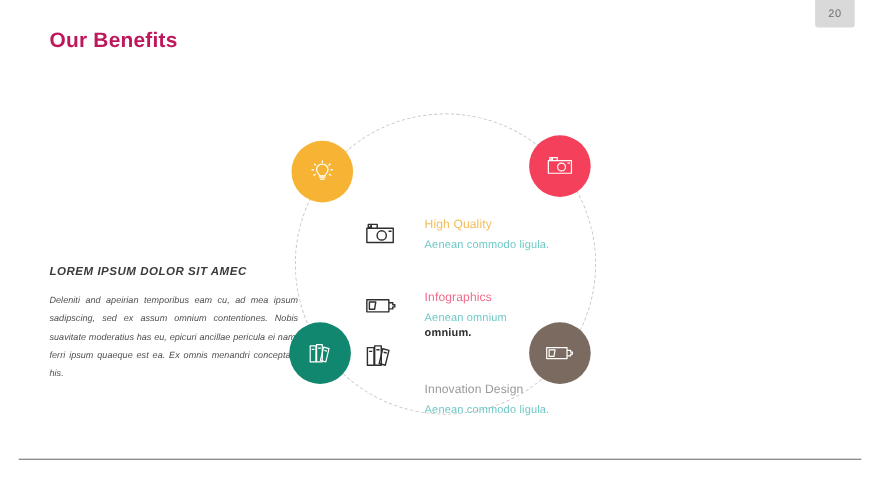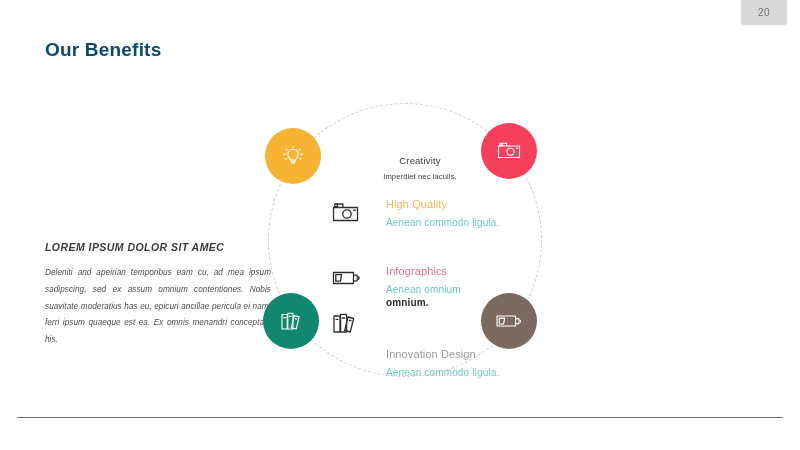--- a/index.html
+++ b/index.html
@@ -16,42 +16,41 @@
     height: 450px;
     background: #ffffff;
     overflow: hidden;
   }
 
   
   .page-badge {
     position: absolute;
     top: 0;
     left: 741px;
-    width: 46px;
+    width: 36px;
     height: 25px;
     background: #d9d9d9;
     border-radius: 0 0 3px 3px;
     color: #6f6f6f;
     font-size: 10px;
     display: flex;
     align-items: center;
     justify-content: center;
     letter-spacing: .5px;
   }
 
   
   .slide-title {
     position: absolute;
     left: 45px;
     top: 27px;
     font-size: 19px;
     font-weight: bold;
-    color: #0c4a6e;
+    color: #be185d;
     letter-spacing: .2px;
-    margin-top: 12px;
   }
 
   
   .left-block {
     position: absolute;
     left: 45px;
     top: 241px;
     width: 226px;
     font-style: italic;
   }
@@ -233,24 +232,20 @@
     <div class="node node-br">
       <span>
         <svg width="30" height="20" viewBox="0 0 30 20" fill="none" stroke="#ffffff" stroke-width="1.1" stroke-linejoin="round">
           <rect x="3" y="5" width="18.5" height="10"></rect>
           <path d="M5.2 7.1h5.4l-1 5.9H5.2z"></path>
           <path d="M21.5 7.6h3.3v1.6h1.6v1.8h-1.6v1.6h-3.3"></path>
         </svg>
       </span>
     </div>
 
-    <div class="center-head">
-      <div class="ch-title">Creativity</div>
-      <div class="ch-sub">Imperdiet nec iaculis.</div>
-    </div>
 
     <div class="features">
 
       <div class="feature feature-1">
         <div class="f-icon">
           <svg width="32" height="26" viewBox="0 0 32 26" fill="none" stroke="#2f2f2f" stroke-width="1.3" stroke-linejoin="round">
             <rect x="2.5" y="7.5" width="24" height="13"></rect>
             <path d="M6.5 7.5V4h5.4v3.5"></path>
             <rect x="3.8" y="4" width="2.6" height="2.6"></rect>
             <circle cx="16" cy="14" r="4.2"></circle>

